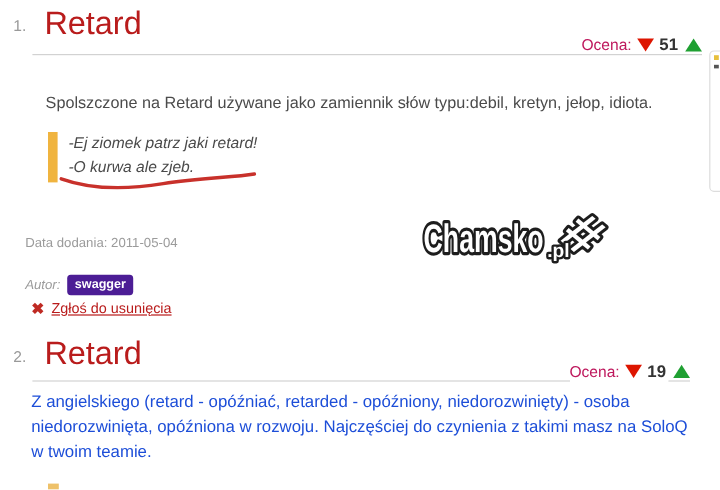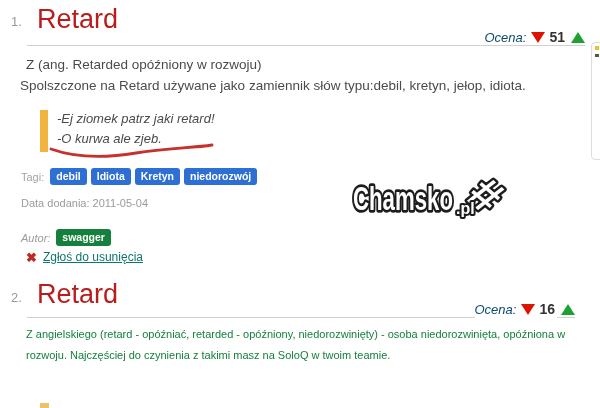--- a/index.html
+++ b/index.html
@@ -33,21 +33,21 @@
   }
 
   .ocena {
     position: absolute;
     display: flex;
     align-items: center;
     height: 16px;
     white-space: nowrap;
     z-index: 2;
   }
-  .ocena .label { font-size: 13px; color: #0c4a6e; font-style: italic; }
+  .ocena .label { font-size: 13px; color: #be185d; }
   .ocena .value { font-size: 14px; font-weight: bold; color: #333333; margin: 0 2px; }
   .ocena-mask { display: inline-flex; align-items: center; background: #ffffff; box-shadow: 0 5px 0 #ffffff; }
   .tri { width: 0; height: 0; display: inline-block; }
   .tri-down {
     border-left: 7px solid transparent;
     border-right: 7px solid transparent;
     border-top: 11px solid #dd1500;
     margin: 0 2px 0 5px;
     cursor: pointer;
   }
@@ -60,22 +60,22 @@
   }
 
   .def-line {
     position: absolute;
     font-size: 13.5px;
     color: #4b4b4b;
     white-space: nowrap;
   }
   .def-par {
     position: absolute;
-    font-size: 11px;
-    color: #15803d;
+    font-size: 14px;
+    color: #1d4ed8;
     line-height: 21px;
     width: 556px;
   }
 
   .quote-bar {
     position: absolute;
     width: 8px;
     background: #f0b43f;
   }
   .quote-line {
@@ -100,40 +100,40 @@
     color: #ffffff;
     font-size: 10.5px;
     font-weight: bold;
     padding: 2px 6px 3px 6px;
     border-radius: 3px;
     margin-right: 4px;
     cursor: pointer;
   }
   .author-row { position: absolute; display: flex; align-items: center; }
   .author-badge {
-    background: #15803d;
+    background: #4c1d95;
     color: #ffffff;
     font-size: 10.5px;
     font-weight: bold;
     padding: 2px 6px 3px 6px;
     border-radius: 3px;
     margin-left: 6px;
     cursor: pointer;
   }
   .report-row { position: absolute; display: flex; align-items: center; cursor: pointer; }
   .report-x {
     color: #bf2a23;
     font-size: 13px;
     font-weight: bold;
     margin-right: 6px;
     line-height: 13px;
   }
   .report-link {
     font-size: 12px;
-    color: #0f766e;
+    color: #b91c1c;
     text-decoration: underline;
   }
 
   .watermark { position: absolute; left: 350px; top: 170px; z-index: 3; }
 
   .side-panel {
     position: absolute;
     left: 591px;
     top: 42px;
     width: 30px;
@@ -169,38 +169,30 @@
 
   <div class="ocena" style="top:29px; right:15px;">
     <span class="label">Ocena:</span>
     <span class="tri tri-down"></span>
     <span class="value">51</span>
     <span class="tri tri-up"></span>
   </div>
 
   <div class="divider" style="left:27px; top:45px; width:558px;"></div>
 
-  <div class="def-line" style="left:26px; top:57px;">Z (ang. Retarded opóźniony w rozwoju)</div>
-  <div class="def-line" style="left:20px; top:78px;">Spolszczone na Retard używane jako zamiennik słów typu:debil, kretyn, jełop, idiota.</div>
+  <div class="def-line" style="left:38px; top:78px;">Spolszczone na Retard używane jako zamiennik słów typu:debil, kretyn, jełop, idiota.</div>
 
   <div class="quote-bar" style="left:40px; top:110px; height:42px;"></div>
   <div class="quote-line" style="left:57px; top:111px;">-Ej ziomek patrz jaki retard!</div>
   <div class="quote-line" style="left:57px; top:131px;">-O kurwa ale zjeb.</div>
 
   <svg class="scribble" style="left:48px; top:142px;" width="168" height="20" viewBox="0 0 168 20">
     <path d="M 3 7 C 28 16, 58 16, 88 11 C 118 6, 146 6, 164 3" fill="none" stroke="#c8312b" stroke-width="2.8" stroke-linecap="round"></path>
   </svg>
 
-  <div class="tags-row" style="left:21px; top:168px;">
-    <span class="tags-label">Tagi:</span>
-    <span class="tag">debil</span>
-    <span class="tag">Idiota</span>
-    <span class="tag">Kretyn</span>
-    <span class="tag">niedorozwój</span>
-  </div>
 
   <div class="meta" style="left:21px; top:197px;">Data dodania: 2011-05-04</div>
 
   <div class="author-row" style="left:21px; top:229px;">
     <span class="meta" style="position:static;font-style:italic;">Autor:</span>
     <span class="author-badge">swagger</span>
   </div>
 
   <div class="report-row" style="left:26px; top:250px;">
     <span class="report-x">✖</span>
@@ -220,21 +212,21 @@
 
   <span class="entry-number" style="left:11px; top:290px;">2.</span>
   <h2 class="entry-title" style="left:37px; top:279px;">Retard</h2>
 
   <div class="divider" style="left:27px; top:317px; width:548px; z-index:0;"></div>
 
   <div class="ocena" style="top:301px; right:25px;">
     <span class="ocena-mask">
       <span class="label">Ocena:</span>
       <span class="tri tri-down"></span>
-      <span class="value">16</span>
+      <span class="value">19</span>
     </span>
     <span class="tri tri-up"></span>
   </div>
 
   <div class="def-par" style="left:26px; top:324px;">Z angielskiego (retard - opóźniać, retarded - opóźniony, niedorozwinięty) - osoba niedorozwinięta, opóźniona w rozwoju. Najczęściej do czynienia z takimi masz na SoloQ w twoim teamie.</div>
 
   <div class="next-quote-sliver"></div>
 
 </div>
 

